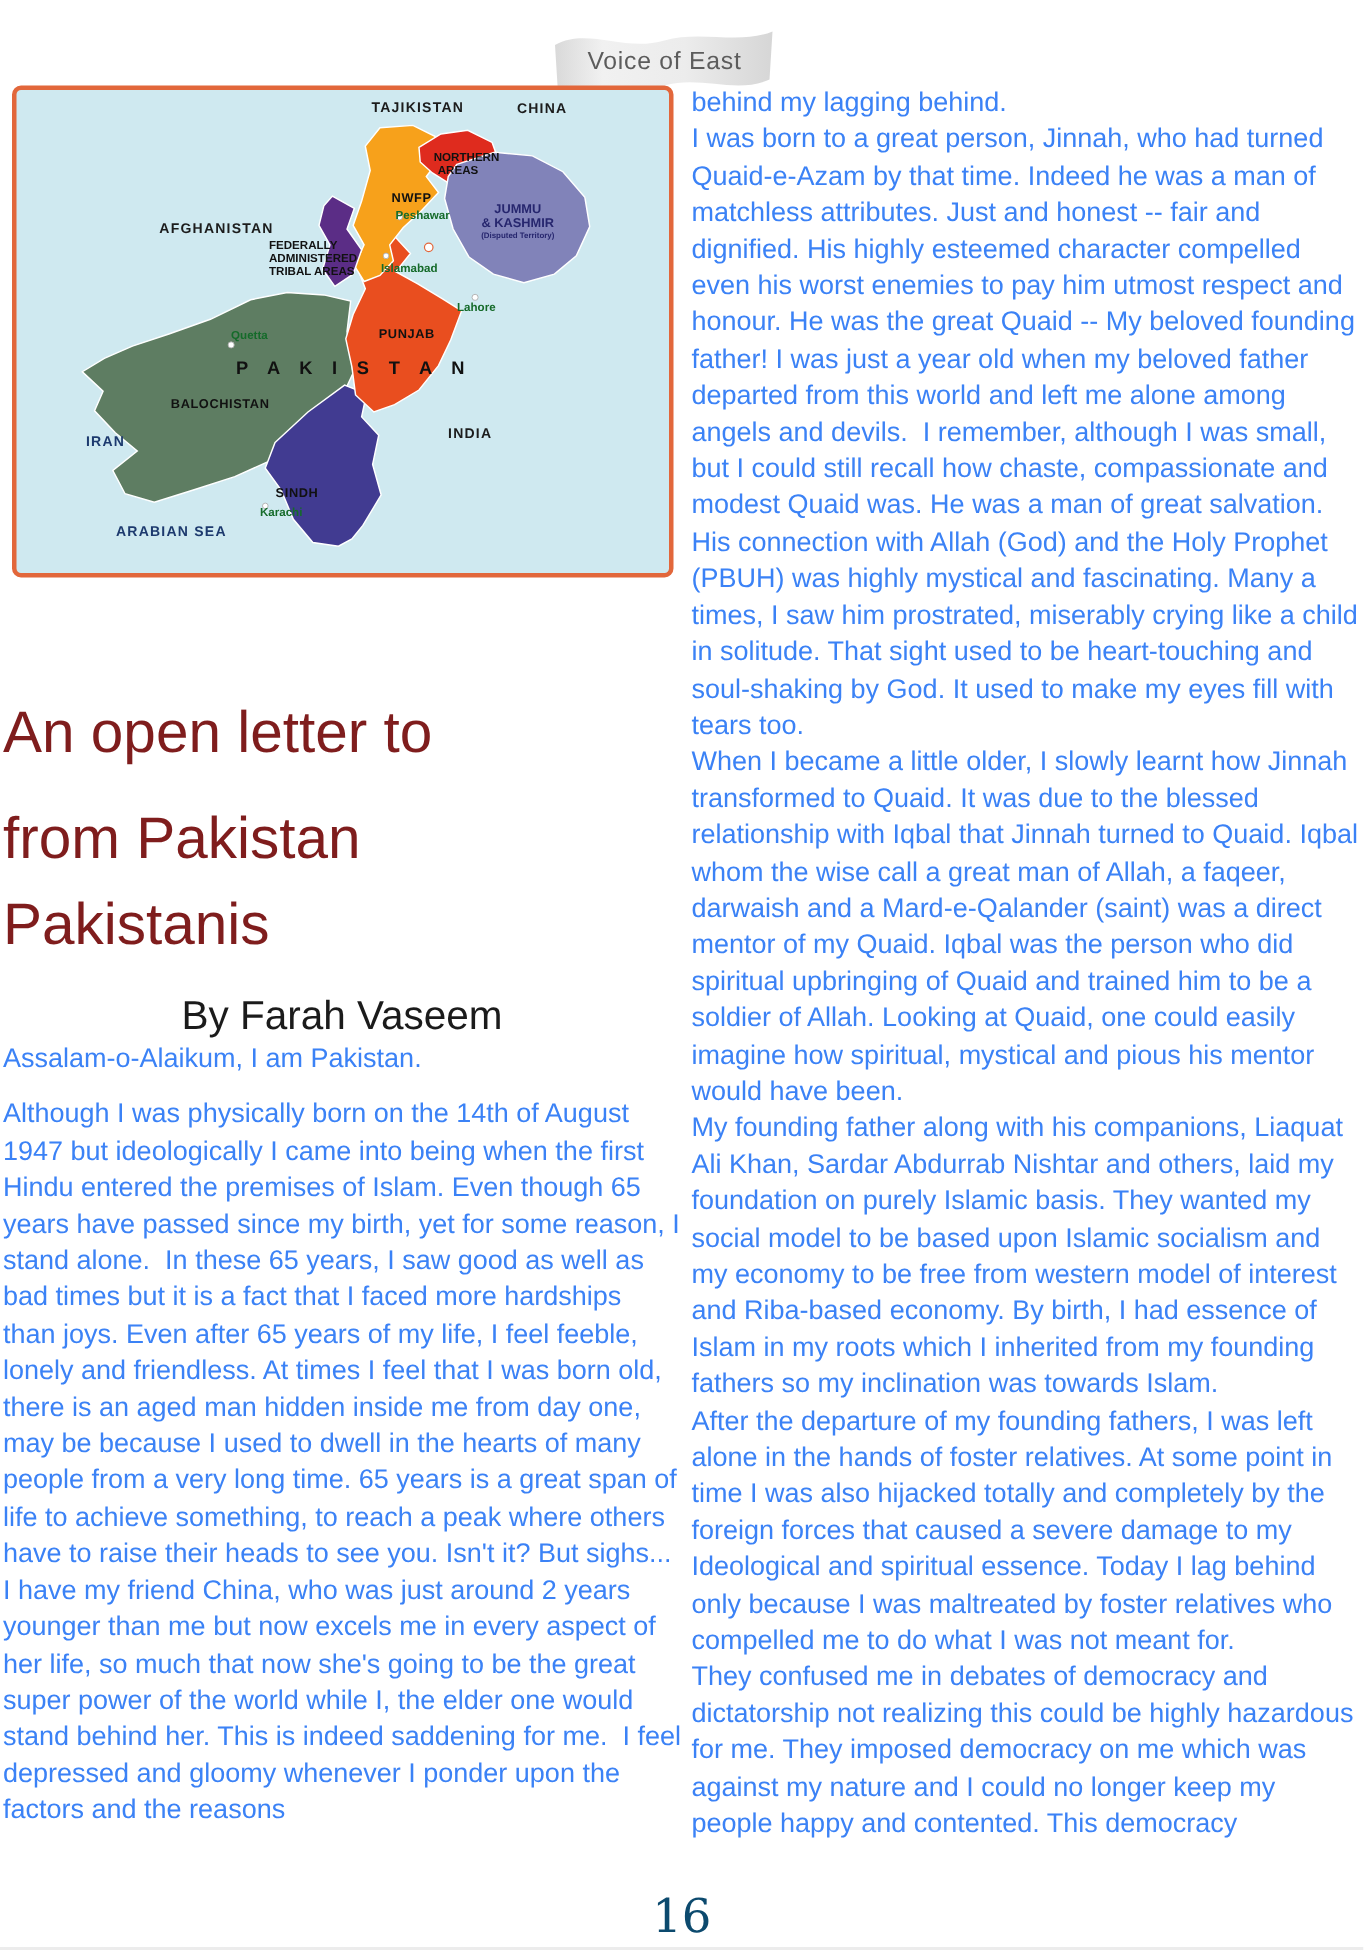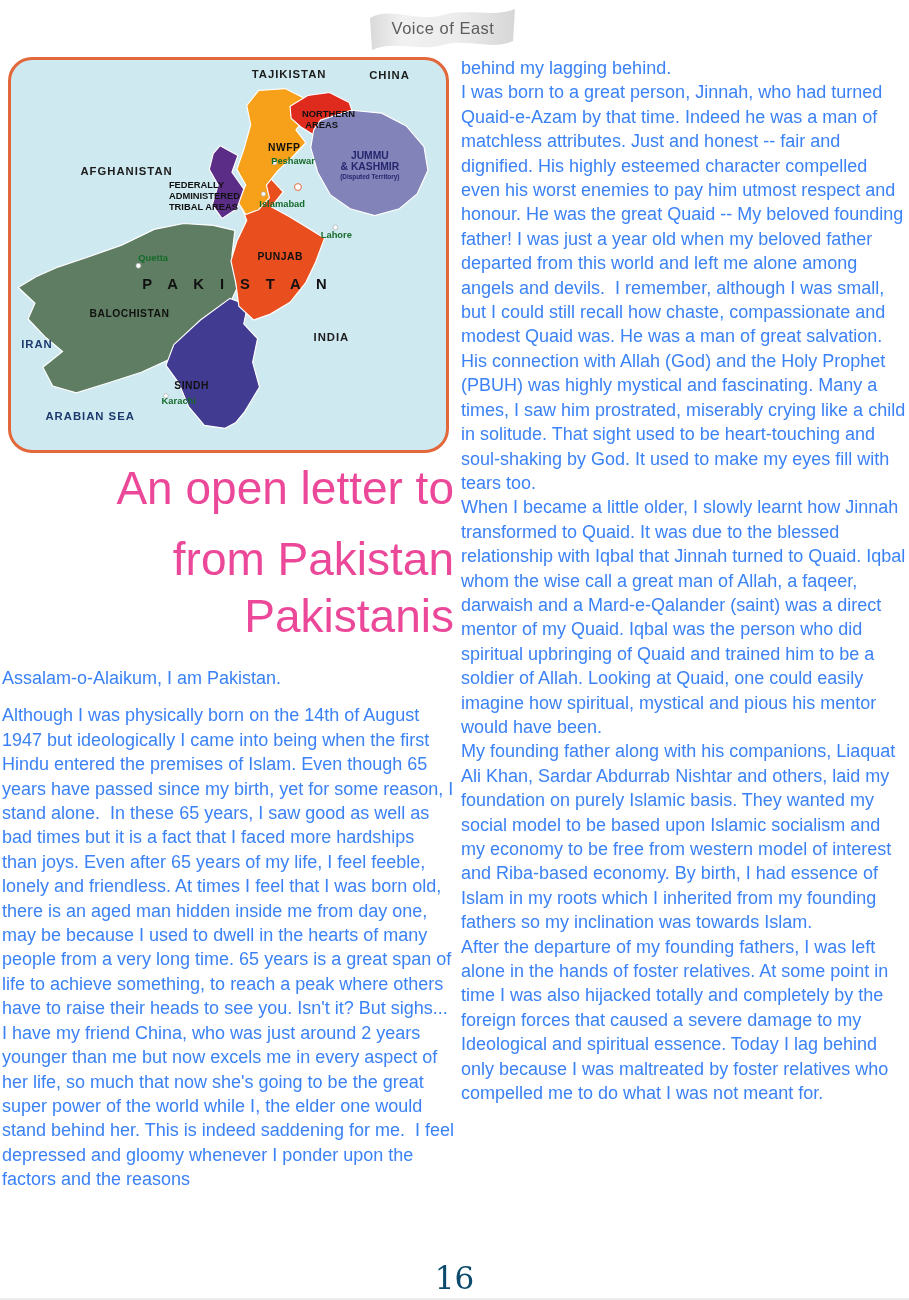--- a/index.html
+++ b/index.html
@@ -1,36 +1,36 @@
 <!DOCTYPE html>
 <html><head>
 <meta charset="utf-8">
 <style>
   * { margin:0; padding:0; box-sizing:border-box; }
   html,body { width:909px; height:1300px; }
   body {
     position:relative; background:#ffffff; overflow:hidden;
     font-family:"Liberation Sans", sans-serif; color:#1d1d1d;
   }
-  .banner { position:absolute; left:366px; top:0; width:152px; height:58px; }
+  .banner { position:absolute; left:366px; top:12px; width:152px; height:58px; }
   .map-box {
-    position:absolute; left:8px; top:57px; width:441px; height:396px;
-    border:3px solid #e2673b; border-radius:24px; background:#cfe9f0; overflow:hidden;
+    position:absolute; left:8px; top:57px; width:441px; height:328px;
+    border:3px solid #e2673b; border-radius:6px; background:#cfe9f0; overflow:hidden;
   }
   .map-box svg { display:block; width:100%; height:100%; }
   .left-col { position:absolute; left:2px; top:460px; width:452px; }
   .right-col { position:absolute; left:461px; top:56px; width:446px; }
-  .title-line { text-align:right; font-size:46px; line-height:57px; font-weight:400; color:#ec4899; }
+  .title-line { text-align:left; font-size:39px; line-height:57px; font-weight:400; color:#7f1d1d; }
   .title-gap { margin-top:14px; }
   .byline { text-align:center; font-size:27px; line-height:32px; margin-top:16px; color:#1b1b1b; }
   .body-text p {
     font-size:18px; line-height:24.4px; color:#3b82f6;
     white-space:pre-wrap; margin:0;
   }
-  .left-col .body-text { margin-top:21px; }
+  .left-col .body-text { }
   .left-col .body-text p + p { margin-top:13px; }
   .page-num {
     position:absolute; left:0; right:0; bottom:4px; text-align:center;
     font-family:"DejaVu Serif", serif; font-size:31px; color:#0c4a6e;
   }
   .bottom-edge { position:absolute; left:0; right:0; bottom:0; height:2px; background:#ececec; }
   text { font-family:"Liberation Sans", sans-serif; }
   .lbl-country { font-size:11.5px; font-weight:bold; fill:#1c1c1c; letter-spacing:1px; }
   .lbl-navy { fill:#1d3a6e; }
   .lbl-region { font-size:10.5px; font-weight:bold; fill:#111111; letter-spacing:0.5px; }
@@ -103,28 +103,30 @@
     <text x="330" y="181" text-anchor="middle" class="lbl-city">Lahore</text>
     <text x="144" y="204" text-anchor="middle" class="lbl-city">Quetta</text>
     <text x="170" y="349" text-anchor="middle" class="lbl-city" font-size="7">Karachi</text>
   </svg>
 </div>
 
 <div class="left-col">
   <div class="title-line">An open letter to</div>
   <div class="title-line title-gap">from Pakistan</div>
   <div class="title-line">Pakistanis</div>
+  <div class="byline">By Farah Vaseem</div>
   <div class="body-text">
     <p>Assalam-o-Alaikum, I am Pakistan.</p>
     <p>Although I was physically born on the 14th of August 1947 but ideologically I came into being when the first Hindu entered the premises of Islam. Even though 65 years have passed since my birth, yet for some reason, I stand alone.  In these 65 years, I saw good as well as bad times but it is a fact that I faced more hardships than joys. Even after 65 years of my life, I feel feeble, lonely and friendless. At times I feel that I was born old, there is an aged man hidden inside me from day one, may be because I used to dwell in the hearts of many people from a very long time. 65 years is a great span of life to achieve something, to reach a peak where others have to raise their heads to see you. Isn't it? But sighs... I have my friend China, who was just around 2 years younger than me but now excels me in every aspect of her life, so much that now she's going to be the great super power of the world while I, the elder one would stand behind her. This is indeed saddening for me.  I feel depressed and gloomy whenever I ponder upon the factors and the reasons</p>
   </div>
 </div>
 
 <div class="right-col body-text">
   <p>behind my lagging behind.</p>
   <p>I was born to a great person, Jinnah, who had turned Quaid-e-Azam by that time. Indeed he was a man of matchless attributes. Just and honest -- fair and dignified. His highly esteemed character compelled even his worst enemies to pay him utmost respect and honour. He was the great Quaid -- My beloved founding father! I was just a year old when my beloved father departed from this world and left me alone among angels and devils.  I remember, although I was small, but I could still recall how chaste, compassionate and modest Quaid was. He was a man of great salvation. His connection with Allah (God) and the Holy Prophet (PBUH) was highly mystical and fascinating. Many a times, I saw him prostrated, miserably crying like a child in solitude. That sight used to be heart-touching and soul-shaking by God. It used to make my eyes fill with tears too.</p>
   <p>When I became a little older, I slowly learnt how Jinnah transformed to Quaid. It was due to the blessed relationship with Iqbal that Jinnah turned to Quaid. Iqbal whom the wise call a great man of Allah, a faqeer, darwaish and a Mard-e-Qalander (saint) was a direct mentor of my Quaid. Iqbal was the person who did spiritual upbringing of Quaid and trained him to be a soldier of Allah. Looking at Quaid, one could easily imagine how spiritual, mystical and pious his mentor would have been.</p>
   <p>My founding father along with his companions, Liaquat Ali Khan, Sardar Abdurrab Nishtar and others, laid my foundation on purely Islamic basis. They wanted my social model to be based upon Islamic socialism and my economy to be free from western model of interest and Riba-based economy. By birth, I had essence of Islam in my roots which I inherited from my founding fathers so my inclination was towards Islam.</p>
   <p>After the departure of my founding fathers, I was left alone in the hands of foster relatives. At some point in time I was also hijacked totally and completely by the foreign forces that caused a severe damage to my Ideological and spiritual essence. Today I lag behind only because I was maltreated by foster relatives who compelled me to do what I was not meant for.</p>
+  <p>They confused me in debates of democracy and dictatorship not realizing this could be highly hazardous for me. They imposed democracy on me which was against my nature and I could no longer keep my people happy and contented. This democracy</p>
 </div>
 
 <div class="page-num">16</div>
 <div class="bottom-edge"></div>
 
 </body></html>

